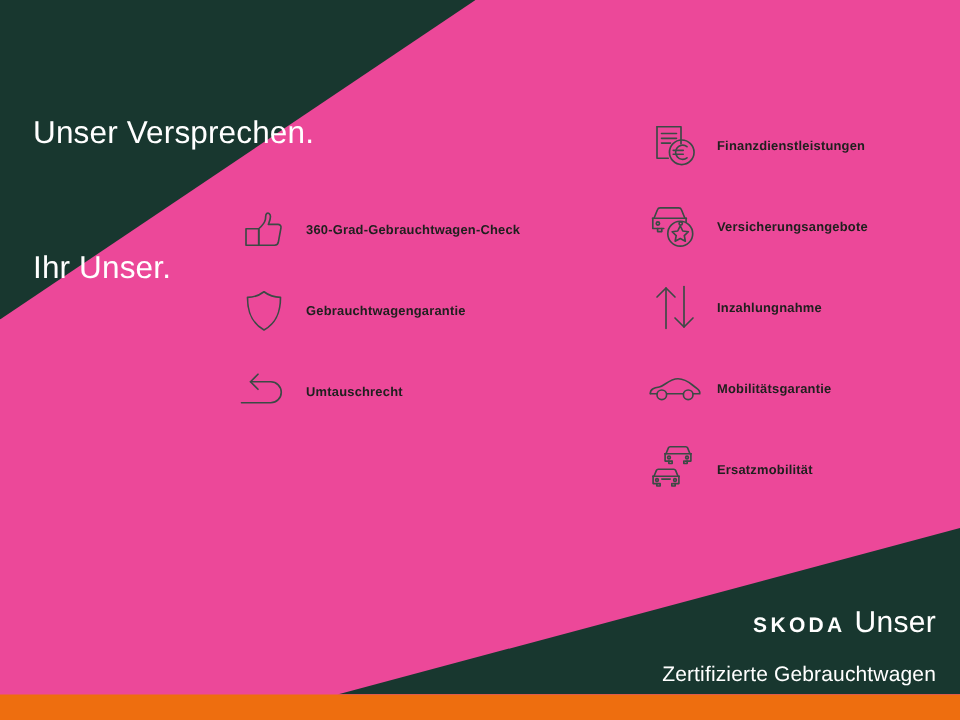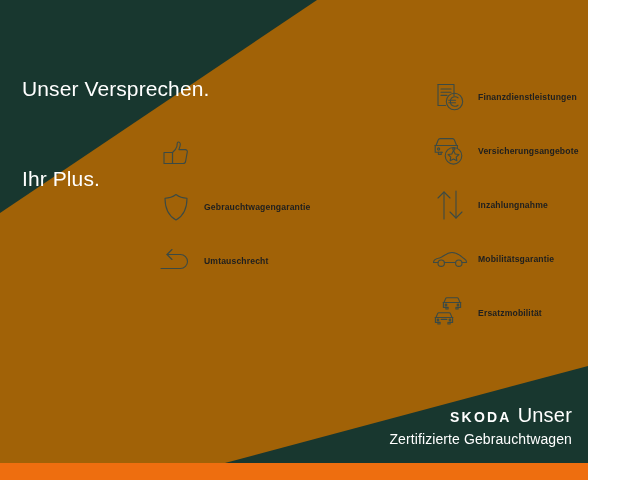--- a/index.html
+++ b/index.html
@@ -8,23 +8,23 @@
     background: #ffffff;
   }
   body {
     width: 640px;
     height: 480px;
     font-family: "Liberation Sans", sans-serif;
     overflow: hidden;
   }
   #stage {
     position: relative;
-    width: 588px;
+    width: 640px;
     height: 480px;
-    background: #a16207;
+    background: #ec4899;
     overflow: hidden;
   }
 
   
   .shape {
     position: absolute;
     pointer-events: none;
   }
   #green-top-left {
     left: 0; top: 0;
@@ -117,46 +117,47 @@
     font-size: 20px;
     font-weight: 400;
     letter-spacing: 0.2px;
     line-height: 23px;
   }
   #logo-sub {
     font-size: 14px;
     font-weight: 400;
     letter-spacing: 0.1px;
     line-height: 18px;
-    margin-top: 1px;
+    margin-top: 12px;
   }
 </style>
 </head>
 <body>
 
 <div id="stage">
 
   <div class="shape" id="green-top-left"></div>
   <div class="shape" id="green-bottom-right"></div>
   <div class="shape" id="orange-bar"></div>
 
   <div id="headline">
     <span class="hl-line">Unser Versprechen.</span>
-    <span class="hl-line">Ihr Plus.</span>
+    <span class="hl-line">Ihr Unser.</span>
   </div>
 
   <div class="col" id="col-left">
 
     <div class="feature">
       <span class="ico">
         <svg width="34" height="34" viewBox="0 0 34 34" fill="none" stroke="#3B4A45" stroke-width="1.1" stroke-linejoin="round" stroke-linecap="round">
           <path d="M5 16.5 H13.5 V27.5 H5 Z"></path>
           <path d="M13.5 16.5 C15.2 15 17.4 12.6 17.9 10.4 C18.3 8.6 17.8 7 18.8 6.3 C19.9 5.6 21.3 6.5 21.3 8.3 C21.3 10.3 20.4 12.2 19.9 13.6 H26.3 C27.6 13.6 28.6 14.6 28.3 15.9 L26.6 25.3 C26.4 26.6 25.4 27.5 24.1 27.5 H13.5 Z"></path>
         </svg>
       </span>
+      <span class="flabel">360-Grad-Gebrauchtwagen-Check</span>
     </div>
 
 
     <div class="feature">
       <span class="ico">
         <svg width="34" height="34" viewBox="0 0 34 34" fill="none" stroke="#3B4A45" stroke-width="1.1" stroke-linejoin="round" stroke-linecap="round">
           <path d="M17 4.5 C20.5 7.2 24.5 8.2 28 8.2 C28 17 26 25 17 30 C8 25 6 17 6 8.2 C9.5 8.2 13.5 7.2 17 4.5 Z"></path>
         </svg>
       </span>
       <span class="flabel">Gebrauchtwagengarantie</span>

